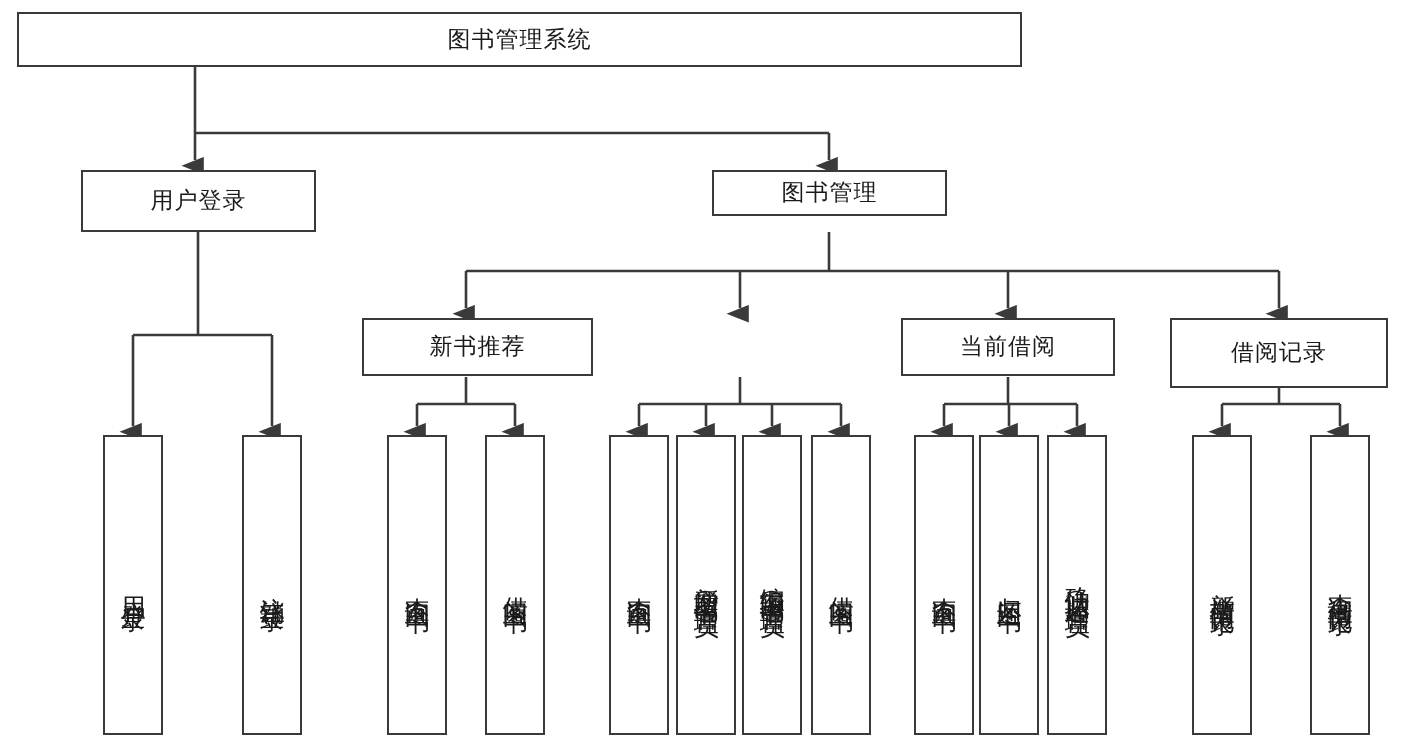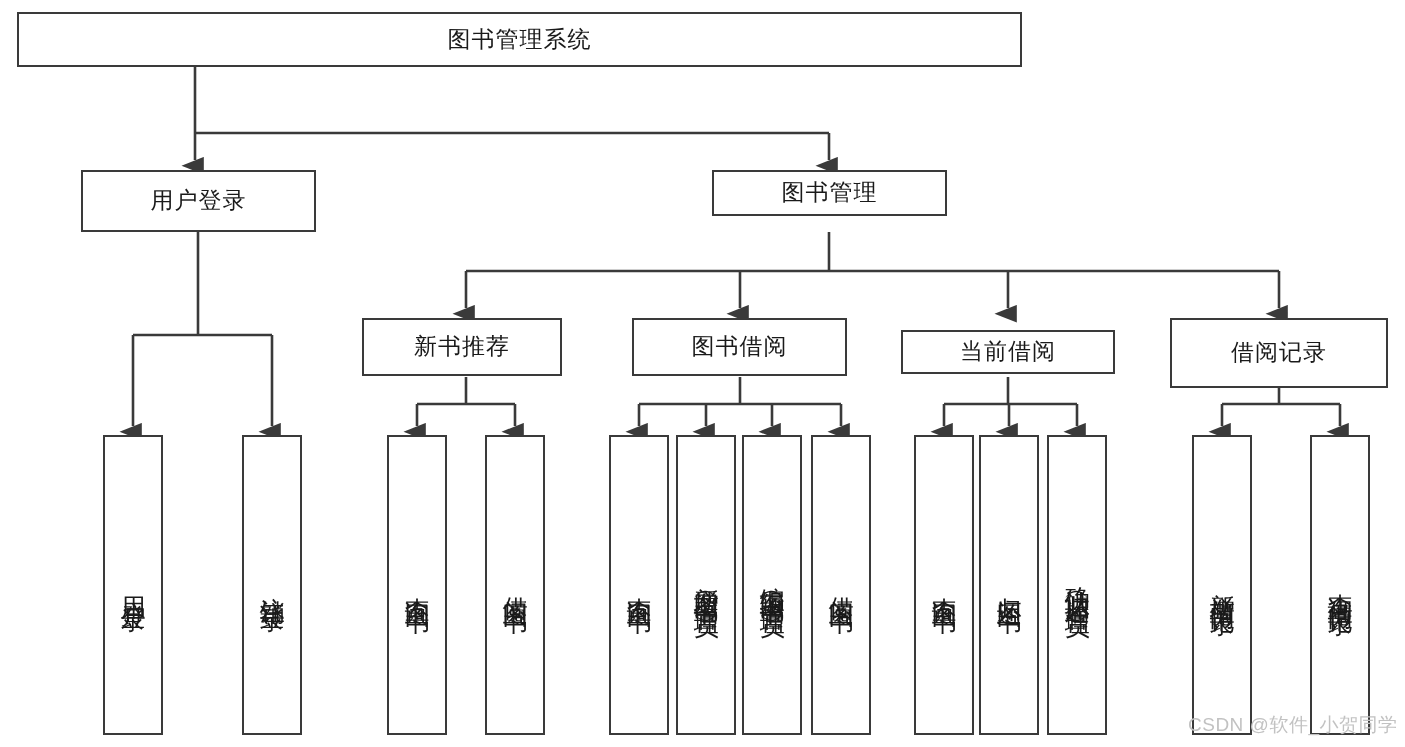--- a/index.html
+++ b/index.html
@@ -129,27 +129,24 @@
     <span>图书管理系统</span>
   </div>
 
   <div class="node node-h" style="left:81px; top:170px; width:235px; height:62px;">
     <span>用户登录</span>
   </div>
   <div class="node node-h" style="left:712px; top:170px; width:235px; height:46px;">
     <span>图书管理</span>
   </div>
 
-  <div class="node node-h" style="left:362px; top:318px; width:200px; height:58px;">
+  <div class="node node-h" style="left:362px; top:318px; width:231px; height:58px;">
     <span>新书推荐</span>
   </div>
-  <div class="node node-h" style="left:632px; top:318px; width:215px; height:58px;">
-    <span>图书借阅</span>
-  </div>
-  <div class="node node-h" style="left:901px; top:318px; width:214px; height:44px;margin-top:12px;">
+  <div class="node node-h" style="left:901px; top:318px; width:214px; height:58px;">
     <span>当前借阅</span>
   </div>
   <div class="node node-h" style="left:1170px; top:318px; width:218px; height:70px;">
     <span>借阅记录</span>
   </div>
 
   <div class="node node-v" style="left:103px; top:435px; width:60px; height:300px;">
     <span>用户登录</span>
   </div>
   <div class="node node-v" style="left:242px; top:435px; width:60px; height:300px;">
@@ -186,15 +183,14 @@
     <span>确认归还（管理员）</span>
   </div>
 
   <div class="node node-v" style="left:1192px; top:435px; width:60px; height:300px;">
     <span>新增借阅记录</span>
   </div>
   <div class="node node-v" style="left:1310px; top:435px; width:60px; height:300px;">
     <span>查询借阅记录</span>
   </div>
 
-  <div id="watermark">CSDN @软件_小贺同学</div>
 
 </div>
 
 </body></html>

